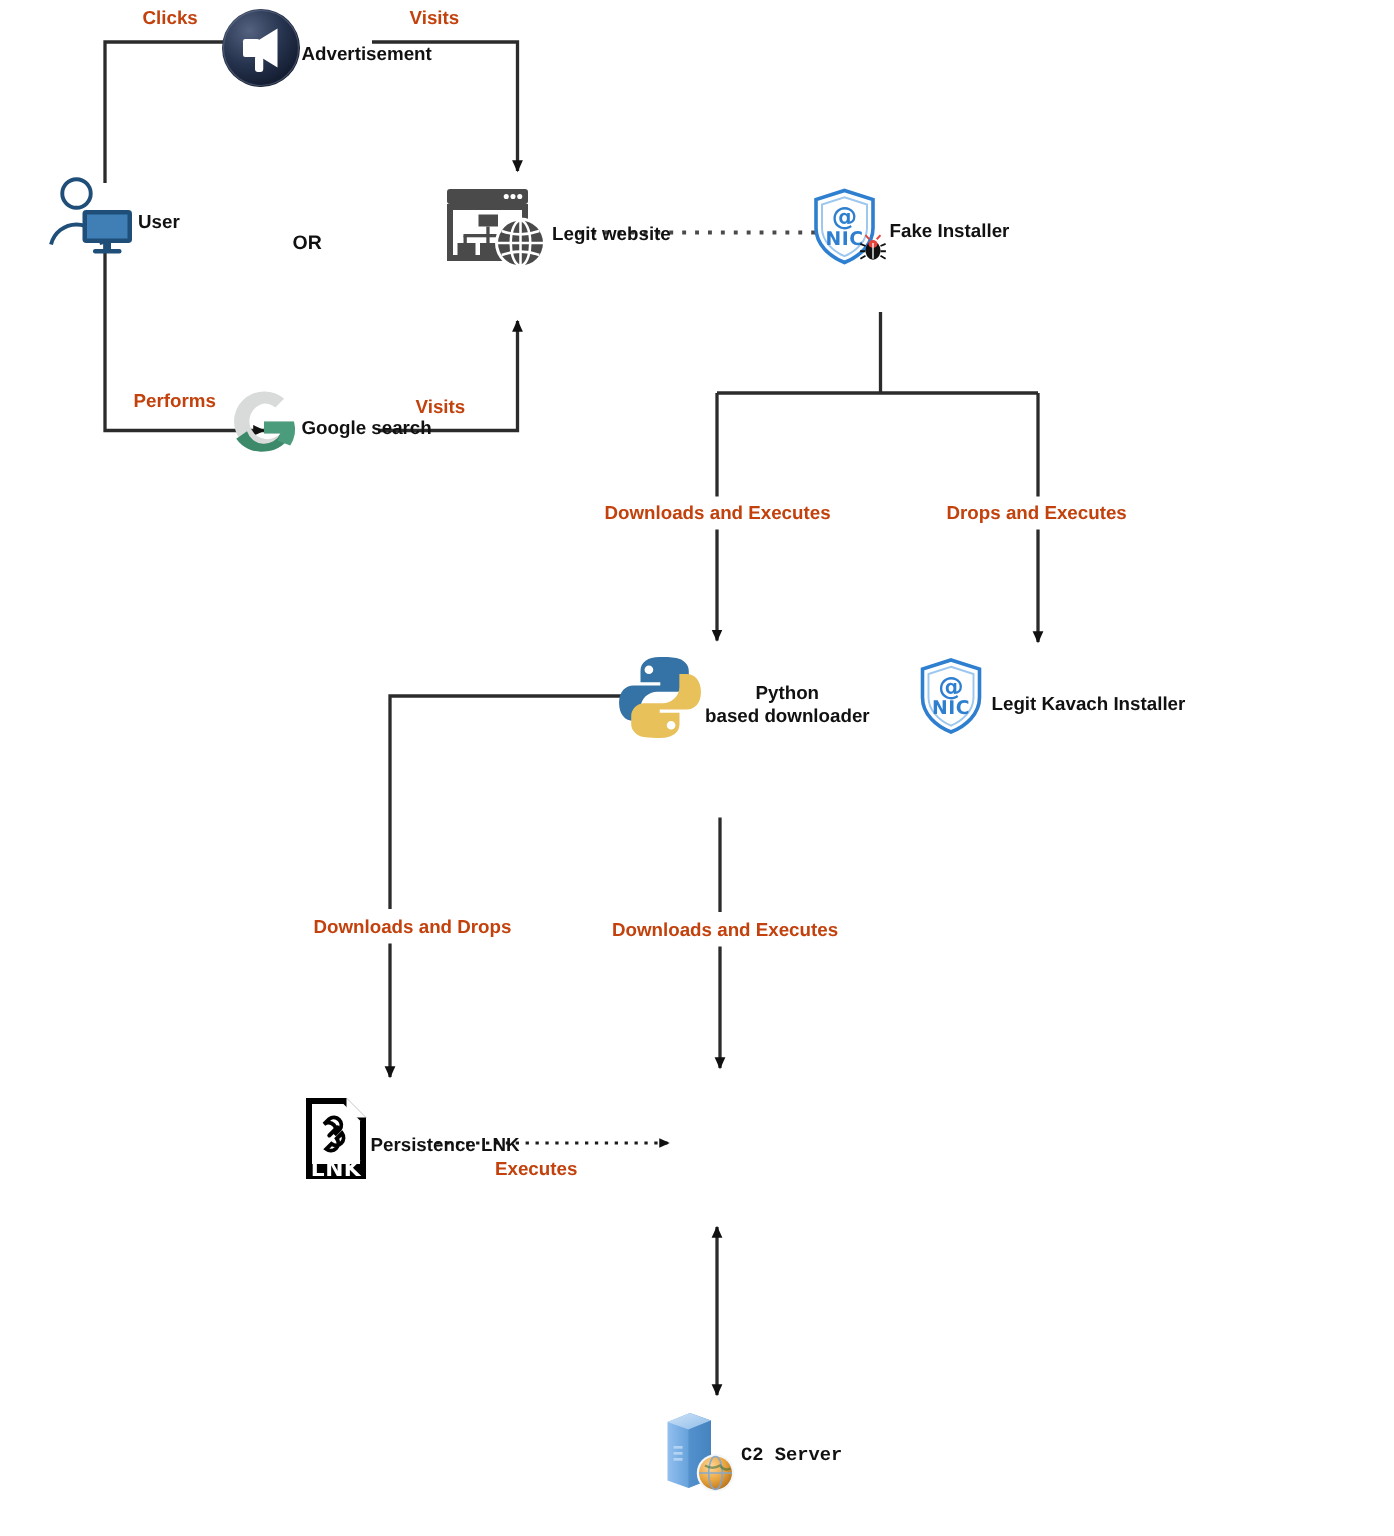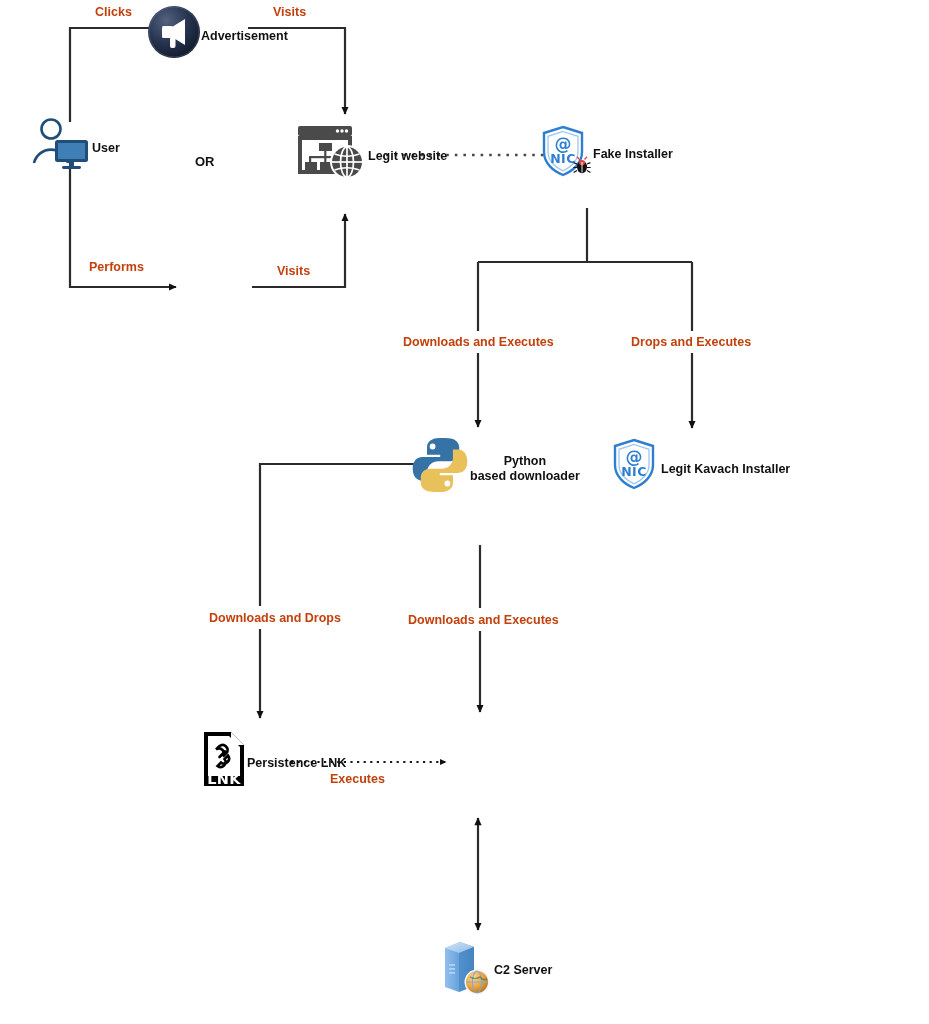--- a/index.html
+++ b/index.html
@@ -139,20 +139,34 @@
             <path d="M38.5,30 Q51,34.5 63.5,30"></path>
             <path d="M38.5,46 Q51,41.5 63.5,46"></path>
             <line x1="51" y1="23" x2="51" y2="53"></line>
           </g>
         </g>
       </svg>
     </div>
     <div class="cap">Legit website</div>
   </div>
 
+  <div class="node" style="left:151px;top:256px;width:120px;">
+    <div class="ico">
+      <svg width="50" height="50" viewBox="0 0 50 50">
+        <path d="M25,5 A20,20 0 0 0 25,45 A20,20 0 0 0 45,25 L25,25 L25,33 L36,33
+                 A12,12 0 1 1 25,13 A11.7,11.7 0 0 1 32.5,15.7 L38.4,9.9
+                 A20,20 0 0 0 25,5 Z" fill="#d9dbdb"></path>
+        <path d="M25,45 A20,20 0 0 0 44.2,30.7 L36,33 A12,12 0 0 1 13.7,31.5
+                 L6.5,36.5 A20,20 0 0 0 25,45 Z" fill="#3c8a6a"></path>
+        <path d="M45,25 L25,25 L25,33 L36,33 A12,12 0 0 1 34,37.8 L42.5,41
+                 A20,20 0 0 0 45,25 Z" fill="#4b9c7d"></path>
+      </svg>
+    </div>
+    <div class="cap">Google search</div>
+  </div>
 
   <div class="node" style="left:537px;top:124px;width:100px;">
     <div class="ico" style="width:56px;height:56px;">
       <svg width="56" height="56" viewBox="0 0 56 56">
         <path d="M26,3 L45,9 V28 C45,39 36,47 26,51 C16,47 7,39 7,28 V9 Z" fill="#ffffff" stroke="#2f7fd0" stroke-width="2.4"></path>
         <path d="M26,7.5 L41,12.3 V28 C41,36.8 33.7,43.5 26,46.8 C18.3,43.5 11,36.8 11,28 V12.3 Z" fill="#ffffff" stroke="#9dc7ee" stroke-width="1.3"></path>
         <text x="26" y="26" font-family="DejaVu Sans, sans-serif" font-size="17" font-weight="bold" fill="#2f7fd0" text-anchor="middle">@</text>
         <text x="26" y="39" font-family="DejaVu Sans, sans-serif" font-size="12.5" font-weight="bold" fill="#2f7fd0" text-anchor="middle" letter-spacing="0.4">NIC</text>
         <g>
           <ellipse cx="45" cy="43" rx="5" ry="6.2" fill="#111"></ellipse>
@@ -209,21 +223,21 @@
           <path d="M27,25.5 A5,5 0 0 1 20,32.5 L16.5,36 A5,5 0 0 0 23.5,29 Z"></path>
           <line x1="18.5" y1="27" x2="24" y2="21.5"></line>
         </g>
         <text x="23" y="54" font-family="DejaVu Sans, sans-serif" font-size="14.5" font-weight="bold" fill="#fff" text-anchor="middle" letter-spacing="0.3">LNK</text>
       </svg>
     </div>
     <div class="cap">Persistence LNK</div>
   </div>
 
 
-  <div class="node" style="left:432px;top:938px;width:100px;">
+  <div class="node" style="left:432px;top:938px;width:100px;font-family:Liberation Mono, monospace;">
     <div class="ico">
       <svg width="62" height="56" viewBox="0 0 62 56">
         <defs>
           <linearGradient id="srvF" x1="0" y1="0" x2="1" y2="0">
             <stop offset="0%" stop-color="#93bff0"></stop>
             <stop offset="60%" stop-color="#5b9bd5"></stop>
             <stop offset="100%" stop-color="#3f7cb5"></stop>
           </linearGradient>
           <linearGradient id="srvT" x1="0" y1="0" x2="1" y2="1">
             <stop offset="0%" stop-color="#cfe3f8"></stop>

